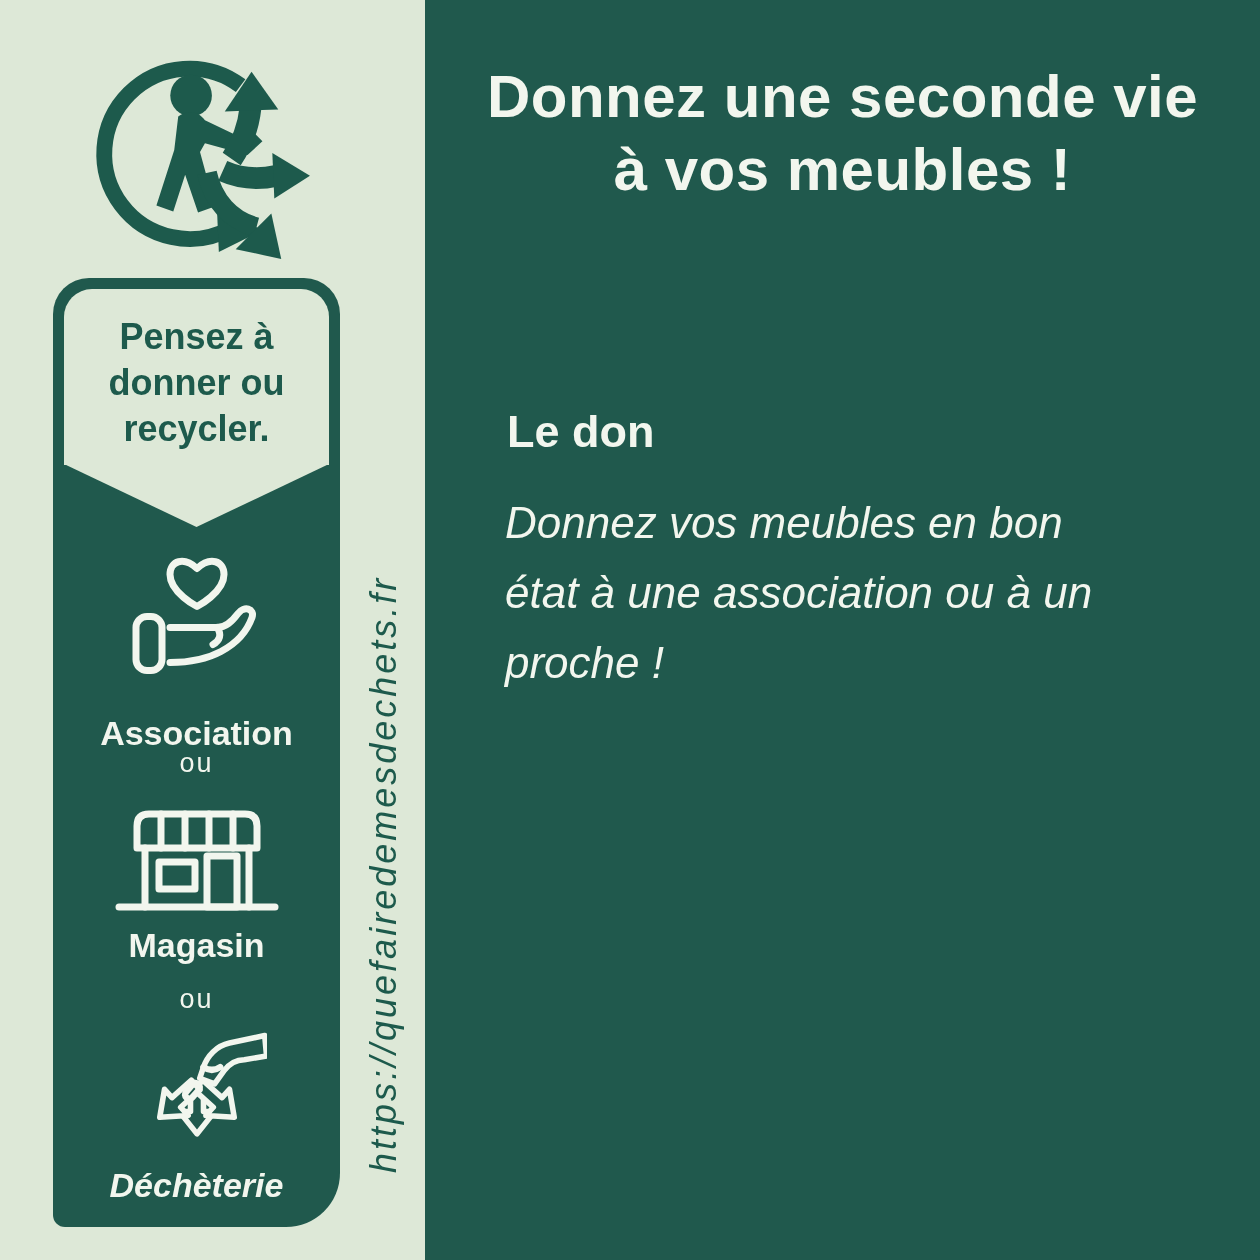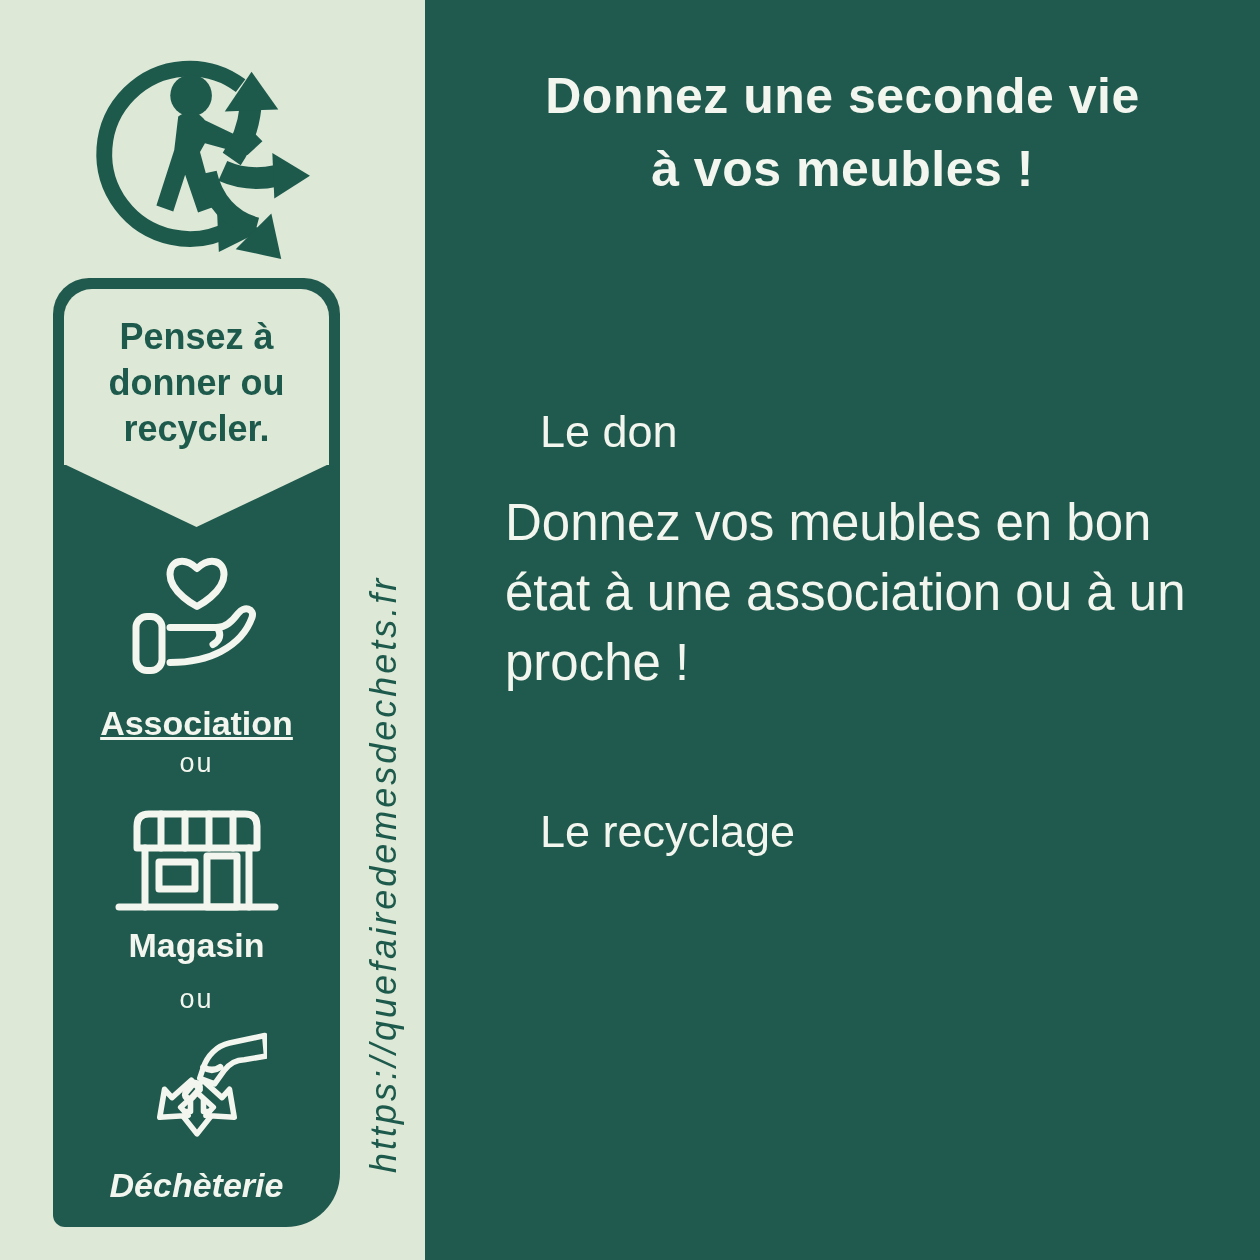--- a/index.html
+++ b/index.html
@@ -7,30 +7,30 @@
     position:relative;width:1260px;height:1260px;overflow:hidden;
     background:#dde8d7;font-family:"Liberation Sans",sans-serif;
   }
   
   .right-panel{
     position:absolute;left:425px;top:0;width:835px;height:1260px;
     background:#20594d;color:#f2f6ee;
   }
   .main-heading{
     position:absolute;top:60px;left:0;width:100%;
-    text-align:center;font-weight:bold;font-size:50px;line-height:73px;
+    text-align:center;font-weight:bold;font-size:60px;line-height:73px;
     white-space:pre-line;letter-spacing:.5px;
   }
   .section-title{
-    position:absolute;left:82px;font-weight:normal;font-size:45px;margin-left:33px;
+    position:absolute;left:82px;font-weight:bold;font-size:45px;
   }
   .section-title.don{top:406px;}
   .section-title.recyclage{top:806px;}
   .section-body{
-    position:absolute;left:80px;font-size:51px;
+    position:absolute;left:80px;font-style:italic;font-size:44px;
     line-height:70px;white-space:pre-line;
   }
   .section-body.don{top:488px;}
   .section-body.recyclage{top:888px;}
   
   .triman{position:absolute;left:92px;top:50px;}
   .ribbon{
     position:absolute;left:53px;top:278px;width:287px;height:949px;
     background:#20594d;border-radius:36px 36px 54px 12px;
   }
@@ -49,21 +49,21 @@
     line-height:46px;white-space:pre-line;
   }
   .opt-icon{position:absolute;left:50%;transform:translateX(-50%);}
   .opt-icon.heart{top:270px;}
   .opt-icon.store{top:526px;}
   .opt-icon.dump{top:752px;}
   .opt-label{
     position:absolute;left:0;width:100%;text-align:center;
     color:#f2f6ee;font-weight:bold;font-size:34px;
   }
-  .opt-label.assoc{top:426px;text-decoration:underline;}
+  .opt-label.assoc{top:436px;}
   .opt-label.magasin{top:648px;}
   .opt-label.dechet{top:888px;font-style:italic;}
   .or-sep{
     position:absolute;left:0;width:100%;text-align:center;
     color:#f2f6ee;font-size:27px;letter-spacing:2px;
   }
   .or-sep.one{top:470px;}
   .or-sep.two{top:706px;}
   .vertical-url{
     position:absolute;left:341px;top:500px;width:86px;height:748px;
@@ -149,16 +149,15 @@
 
   <div class="right-panel">
     <div class="main-heading">Donnez une seconde vie
 à vos meubles !</div>
 
     <div class="section-title don">Le don</div>
     <div class="section-body don">Donnez vos meubles en bon
 état à une association ou à un
 proche !</div>
 
-    <div class="section-title recyclage">Le recyclage</div>
   </div>
 
 </div>
 
 </body></html>

